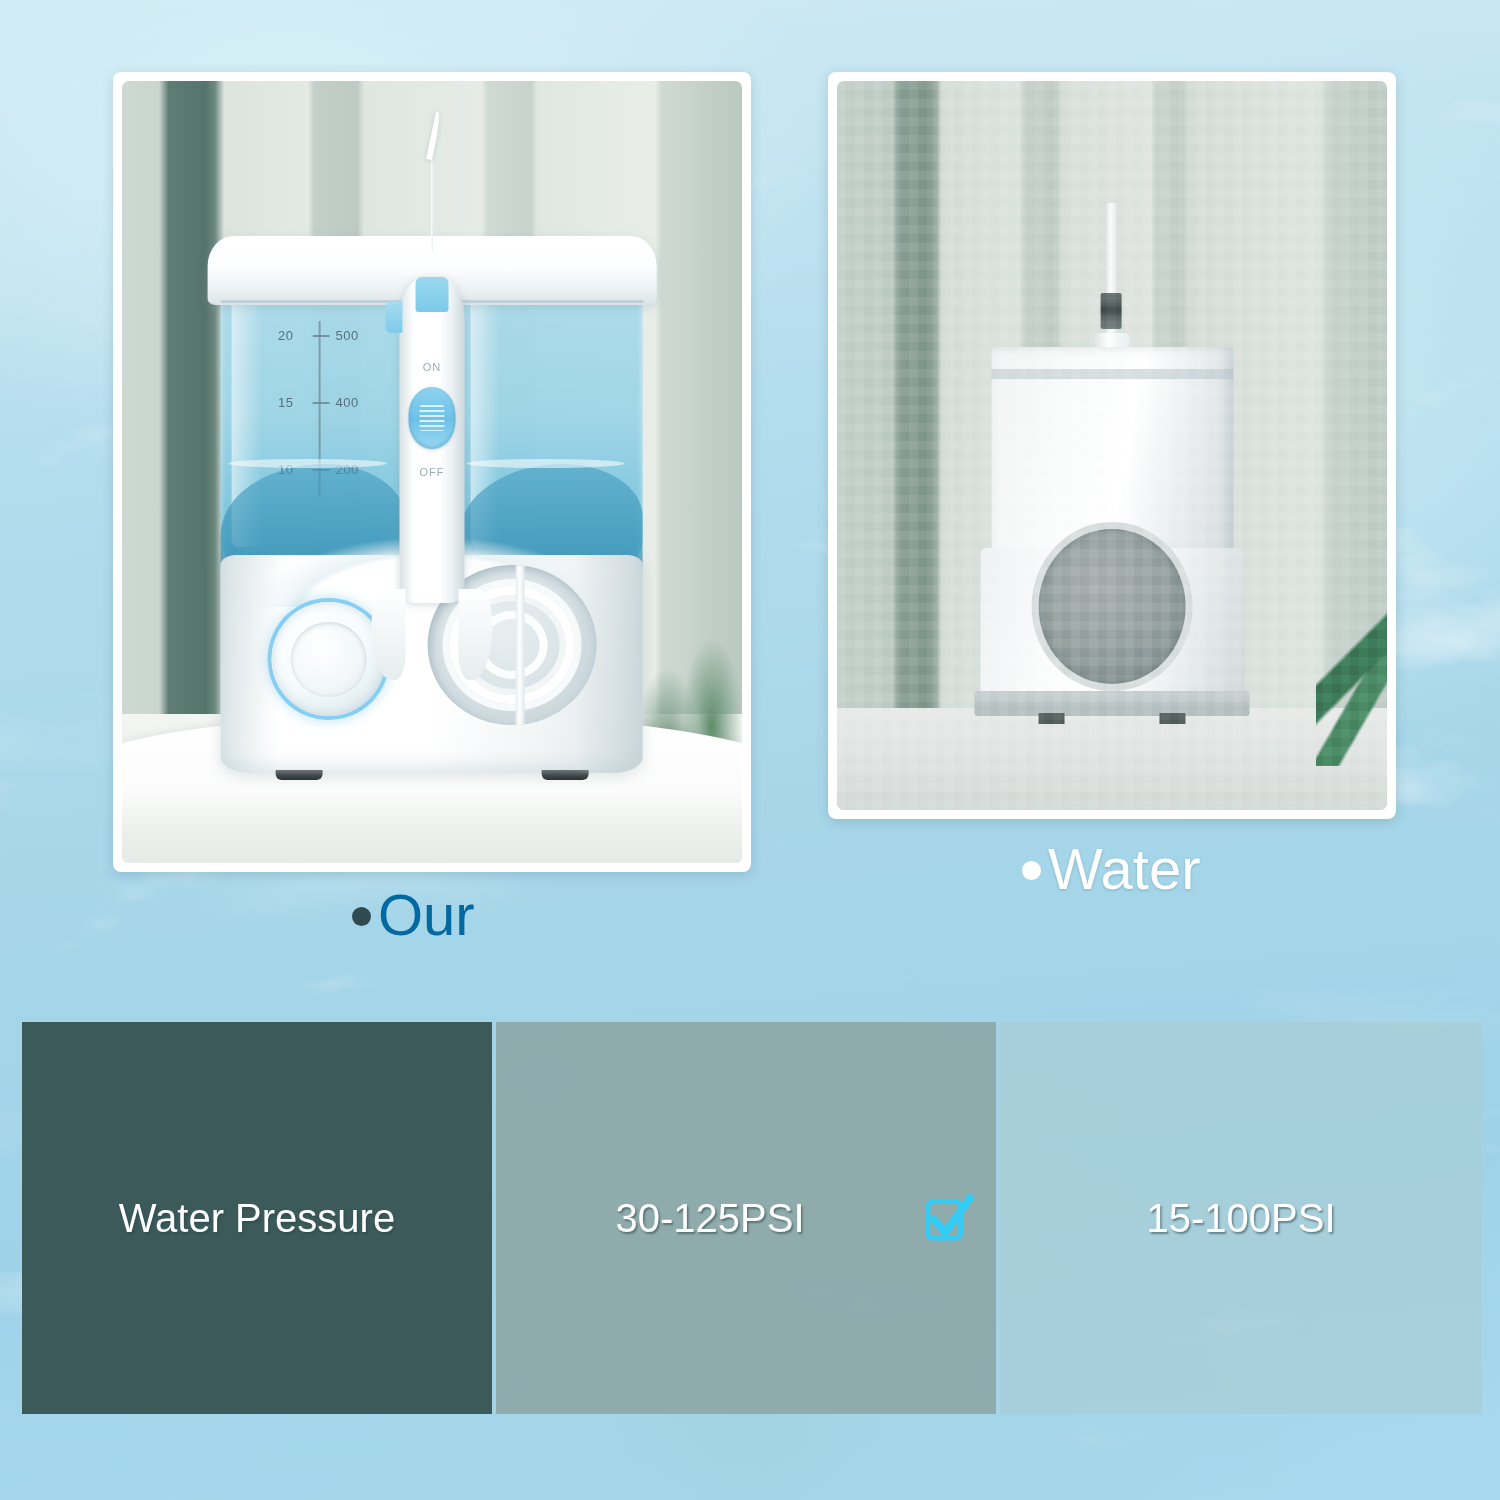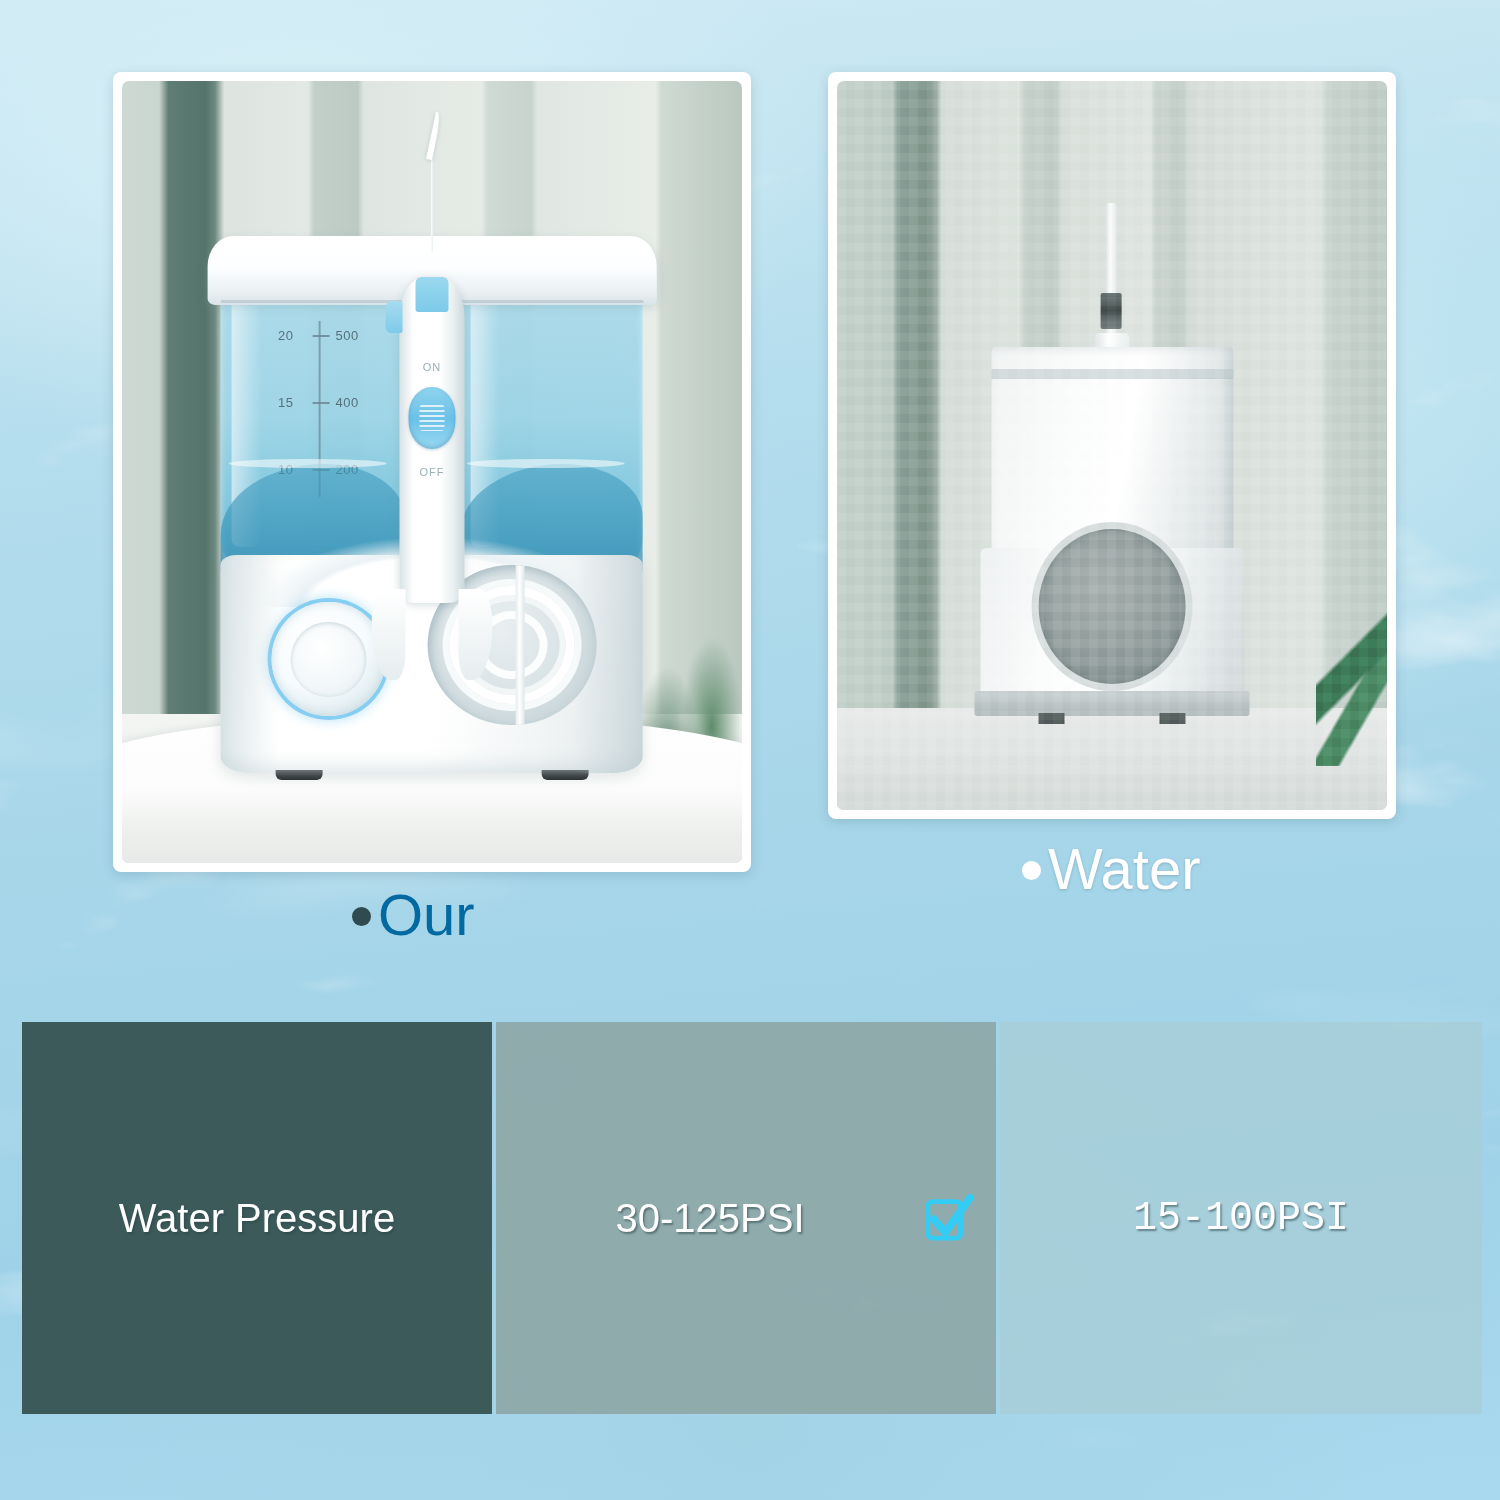--- a/index.html
+++ b/index.html
@@ -386,21 +386,20 @@
     font-size:41px;
   }
   td.col-our {
     width:500px;
     background:rgba(141,167,167,.92);
     margin-left:24px;
   }
   td.col-other {
     width:482px;
     background:rgba(168,205,214,.72);
-    font-family:Liberation Mono, monospace;
   }
   td.col-our .val {
     display:block;
     padding-right:72px;
   }
   .check {
     position:absolute; right:22px; top:50%;
     transform:translateY(-50%);
     width:50px; height:50px;
   }

